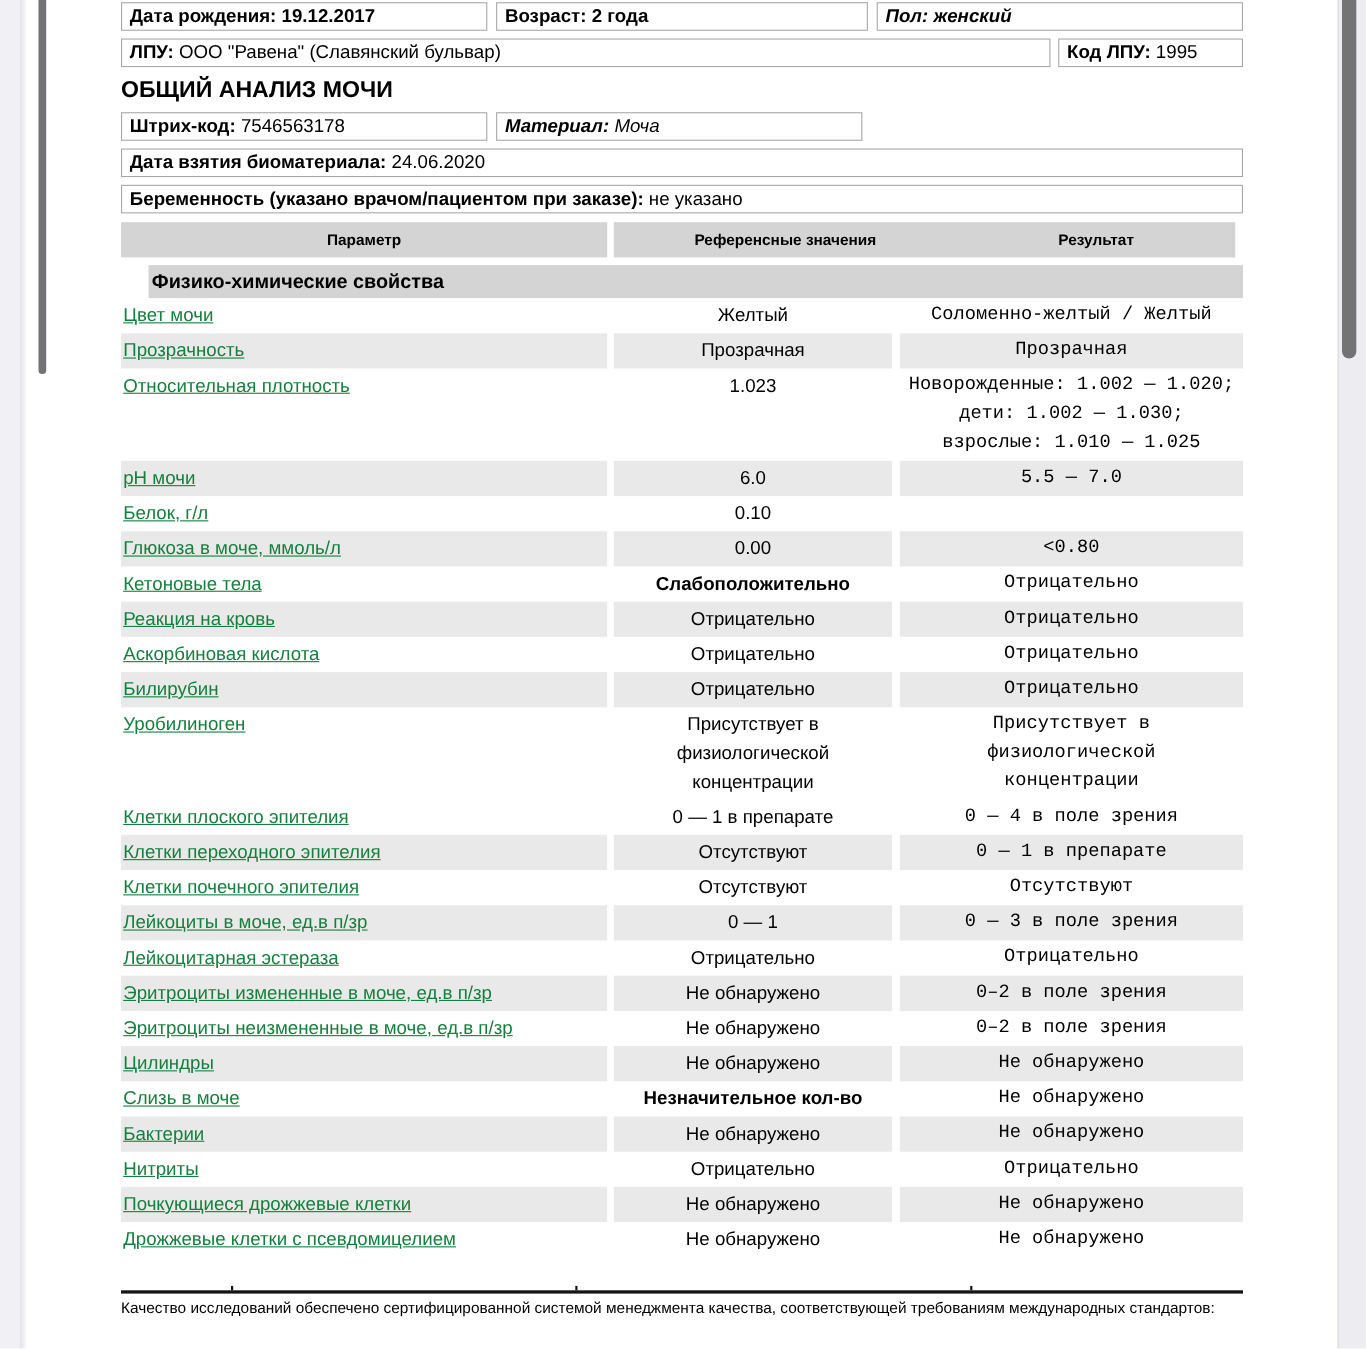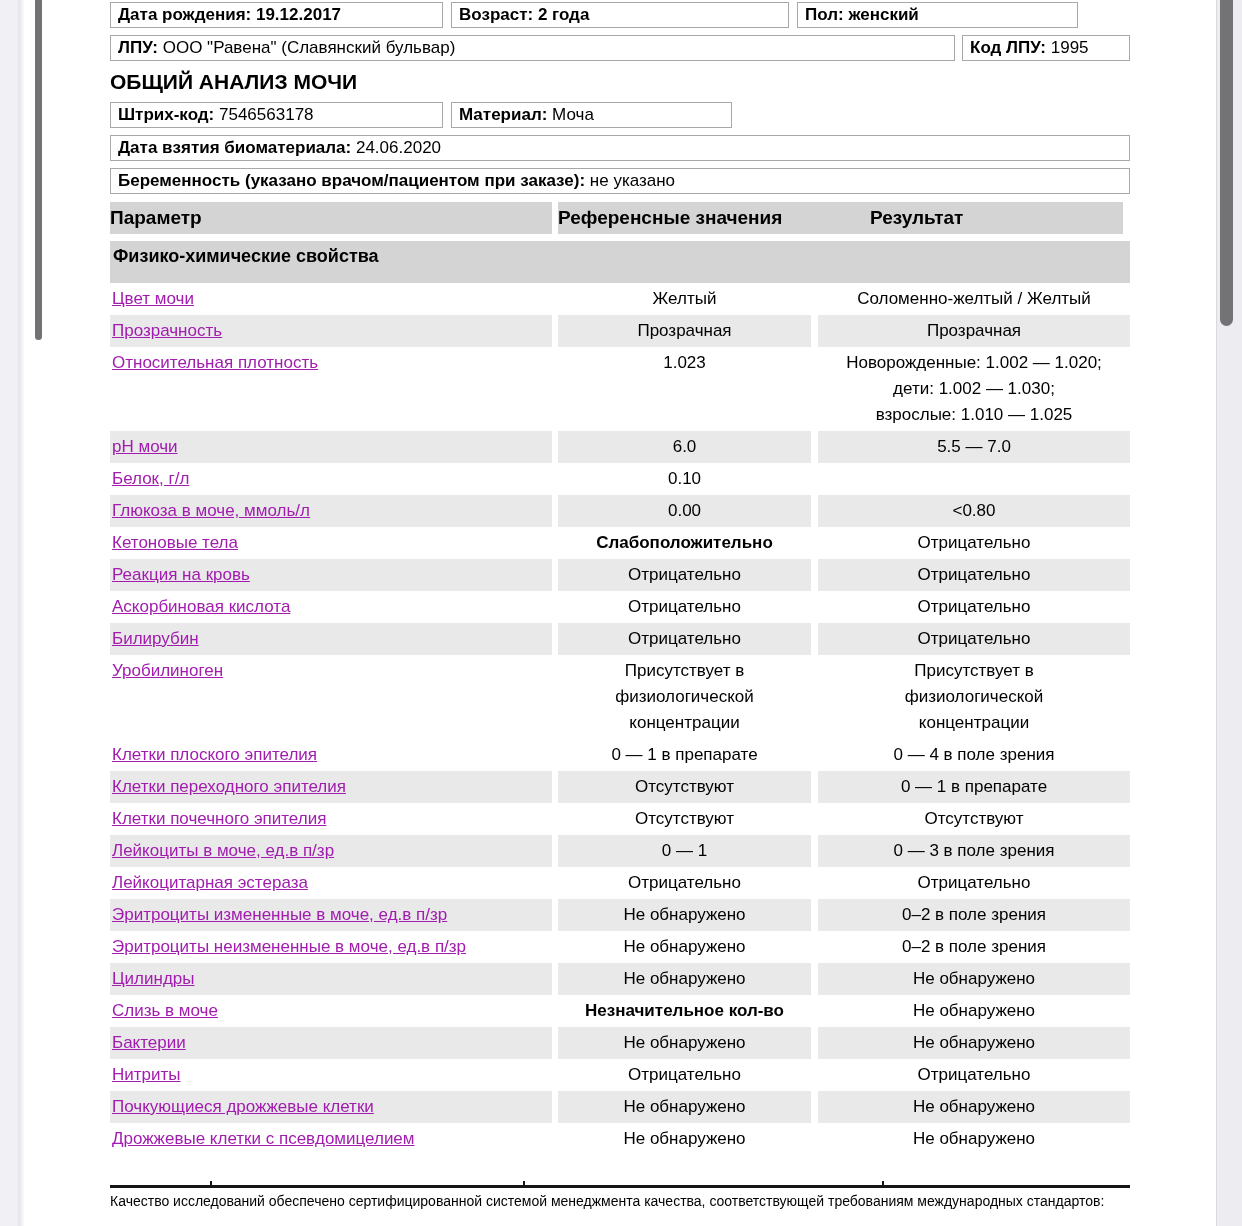--- a/index.html
+++ b/index.html
@@ -20,46 +20,46 @@
                   background:#737376; border-radius:7px; }
 
   .content { position:absolute; left:110px; top:2px; width:1020px; }
 
   .hdr-row { display:flex; margin-bottom:7px; }
   .box { border:1px solid #a8a8a8; box-sizing:border-box; padding:1px 7px;
          font-size:17px; line-height:22px; white-space:nowrap; overflow:hidden; }
   .box .lbl { font-weight:bold; }
   .box .val { font-weight:normal; }
   .box .val.bold { font-weight:bold; }
-  .w1 { width:333px; } .w2 { width:338px; } .w3 { width:281px; }
+  .w1 { width:333px; } .w2 { width:338px; } .w3 { width:333px;font-style:italic; }
   .g8 { margin-right:8px; } .g7 { margin-right:7px; }
   .wlpu { width:845px; } .wlpucode { width:168px; }
   .wfull { width:1020px; }
 
   .title { font-size:21px; font-weight:bold; margin:8px 0 7px 0; line-height:26px; }
 
   .thead { display:flex; margin-top:8px; }
-  .col-head { background:#d4d4d4; font-weight:bold; font-size:19px; text-align:left;
+  .col-head { background:#d4d4d4; font-weight:bold; font-size:14px; text-align:center;
               line-height:32px; height:32px; }
   .c1 { width:442px; margin-right:6px; }
   .c2 { width:253px; margin-right:7px; }
   .c3 { width:312px; }
 
   .section-row { background:#d4d4d4; font-weight:bold; font-size:18px; line-height:30px;
-                 height:42px; padding-left:3px; margin-top:7px; box-sizing:border-box; }
+                 height:30px; padding-left:3px; margin-top:7px; box-sizing:border-box;margin-left:25px; }
 
   .trow { display:flex; }
   .cell { font-size:17px; line-height:26px; padding:3px 4px; box-sizing:border-box;
           white-space:pre-line; }
   .trow.shaded .cell { background:#e9e9e9; }
   .cell.param  { width:442px; margin-right:6px; text-align:left; padding-left:2px; }
   .cell.result { width:253px; margin-right:7px; text-align:center; }
-  .cell.ref    { width:312px; text-align:center; }
+  .cell.ref    { width:312px; text-align:center;font-family:Liberation Mono, monospace; }
   .cell.result.bold { font-weight:bold; }
-  a.plink { color:#a21caf; text-decoration:underline; cursor:pointer; }
+  a.plink { color:#15803d; text-decoration:underline; cursor:pointer; }
 
   .footer-line { position:relative; margin-top:30px; height:3px; background:#151515; width:1020px; }
   .footer-line .tick { position:absolute; top:-4px; width:2px; height:4px; background:#151515; }
   .tick1 { left:100px; } .tick2 { left:413px; } .tick3 { left:772px; }
   .footer-text { font-size:14px; margin-top:5px; line-height:17px; }
 </style>
 </head>
 <body>
 
 <div class="left-gutter"></div>

